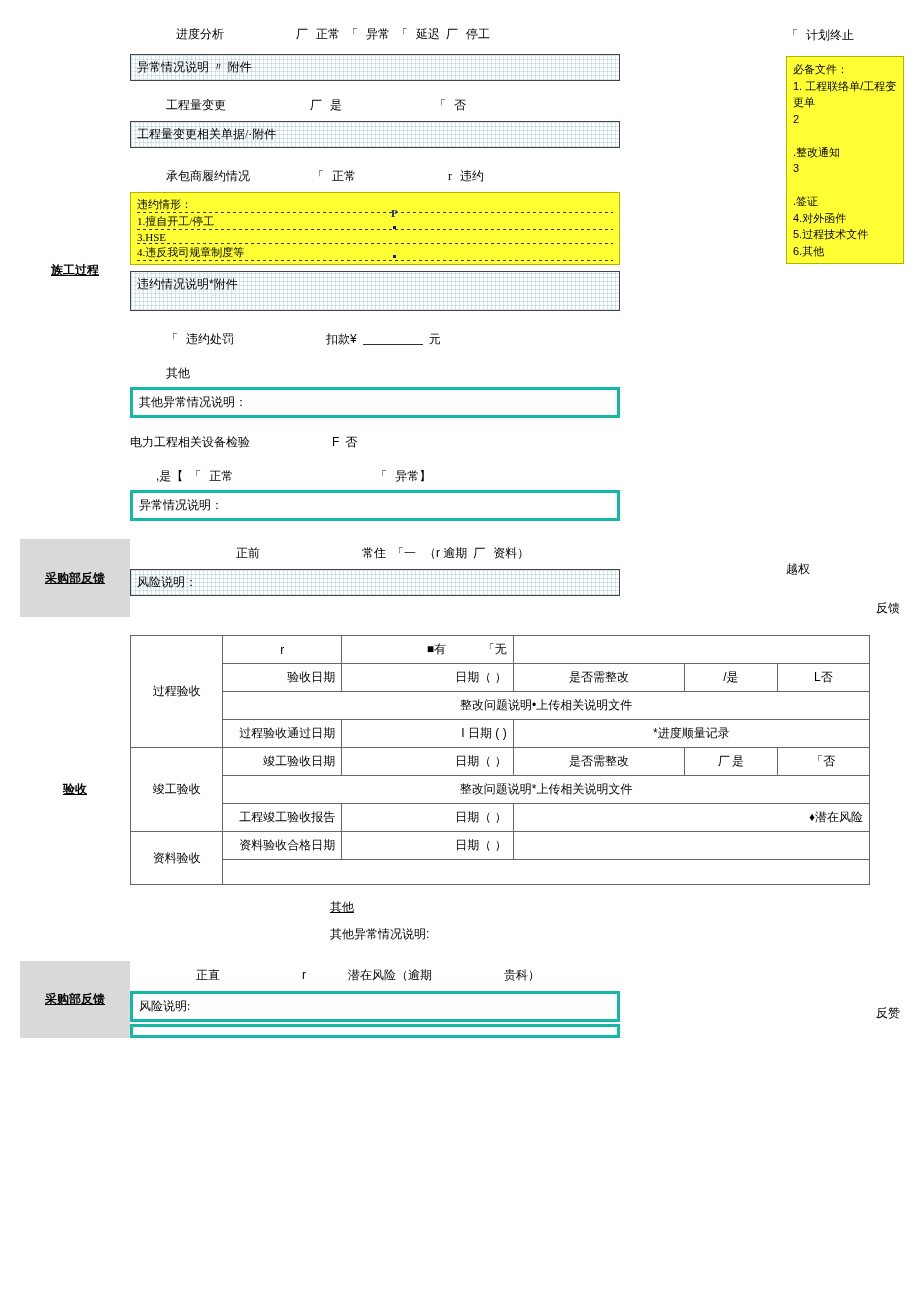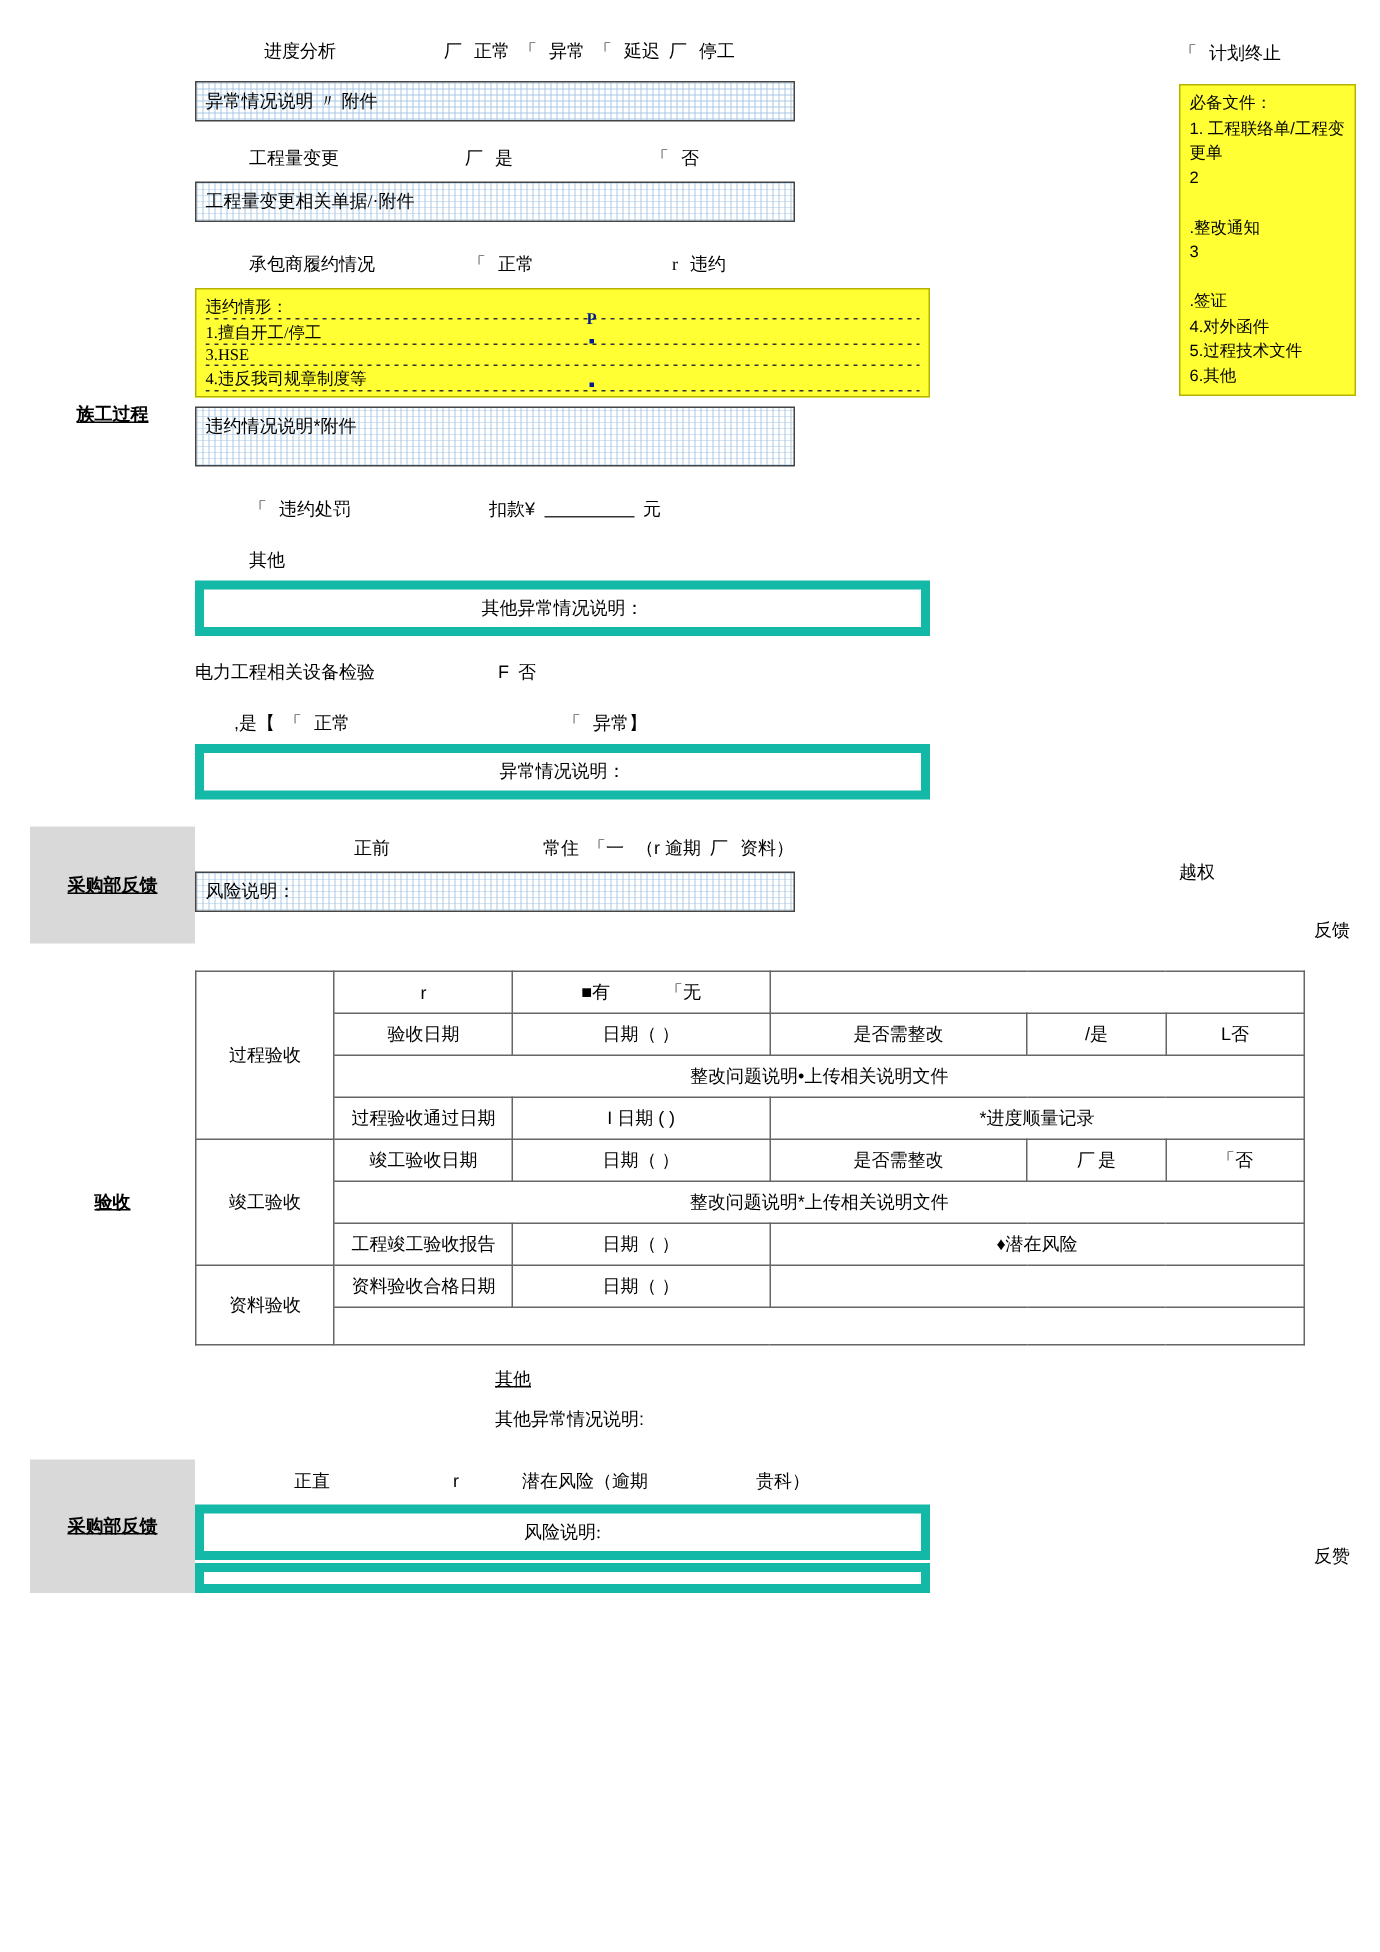--- a/index.html
+++ b/index.html
@@ -33,21 +33,21 @@
   }
   .row { display: flex; align-items: center; min-height: 28px; gap: 6px; }
   .row.tight { min-height: 22px; }
   .spacer { display: inline-block; }
   .hatch-box {
     border: 1px solid #444;
     background:
       repeating-linear-gradient(0deg, rgba(160,195,225,0.45) 0 1px, transparent 1px 4px),
       repeating-linear-gradient(90deg, rgba(160,195,225,0.45) 0 1px, transparent 1px 4px);
     padding: 4px 6px;
-    width: 400px;
+    width: 490px;
   }
   .yellow-block {
     background: #ffff33;
     border: 1px solid #b3b300;
     padding: 4px 6px;
     font-size: 11px;
     line-height: 1.5;
     width: 118px;
   }
   .yellow-block span { display: block; }
@@ -72,24 +72,24 @@
   .haz-block .marker-d1 { position: absolute; left: 262px; top: 33px; width: 3px; height: 3px; background: #001e8e; }
   .haz-block .marker-d2 { position: absolute; left: 262px; top: 62px; width: 3px; height: 3px; background: #001e8e; }
   .underline { display: inline-block; border-bottom: 1px solid #333; min-width: 60px; height: 12px; vertical-align: baseline; }
   .cb { display: inline-block; font-family: "SimSun"; margin-right: 2px; }
   table.grid { border-collapse: collapse; width: 740px; margin-left: 0; }
   table.grid td, table.grid th {
     border: 1px solid #666;
     padding: 5px 6px;
     font-size: 12px;
     vertical-align: middle;
-    text-align: center;
+    text-align: right;
   }
   table.grid td.center { text-align: center; }
-  .plain-box { border: 6px solid #14b8a6; padding: 4px 6px; width: 490px; min-height: 22px; text-align: center; }
+  .plain-box { border: 3px solid #14b8a6; padding: 4px 6px; width: 490px; min-height: 22px; }
   .detached { margin-left: 200px; }
   .mt2 { margin-top: 2px; font-family: Liberation Serif, serif; }
   .mt6 { margin-top: 6px; }
   .mt10 { margin-top: 10px; }
   .mt14 { margin-top: 14px; }
 </style>
 </head>
 <body>
 
 <div class="section">

